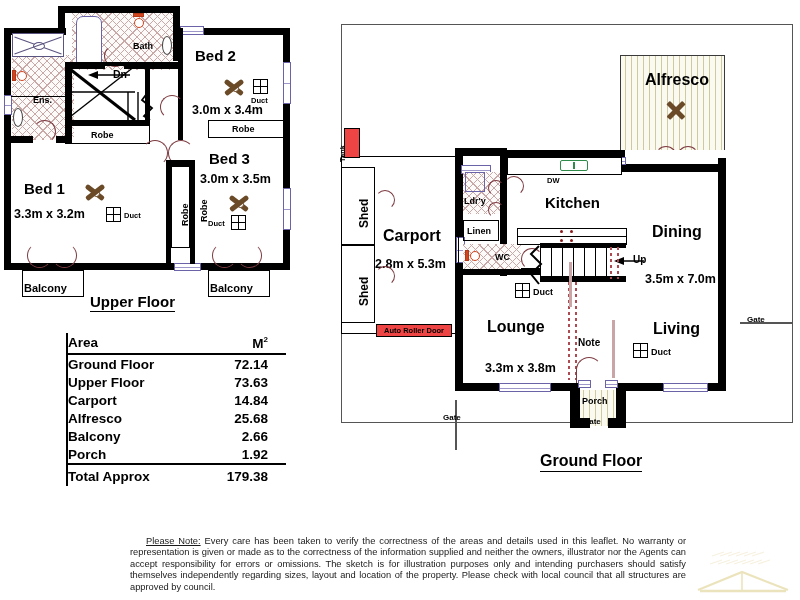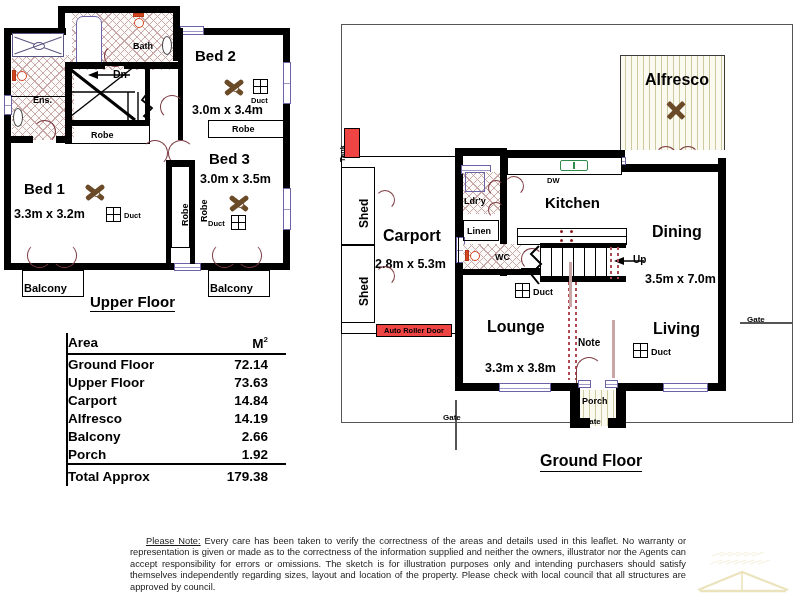--- a/index.html
+++ b/index.html
@@ -599,21 +599,21 @@
         <tr>
           <td>Upper Floor</td>
           <td class="num">73.63</td>
         </tr>
         <tr>
           <td>Carport</td>
           <td class="num">14.84</td>
         </tr>
         <tr>
           <td>Alfresco</td>
-          <td class="num">14.19</td>
+          <td class="num">25.68</td>
         </tr>
         <tr>
           <td>Balcony</td>
           <td class="num">2.66</td>
         </tr>
         <tr>
           <td>Porch</td>
           <td class="num">1.92</td>
         </tr>
       </tbody>

